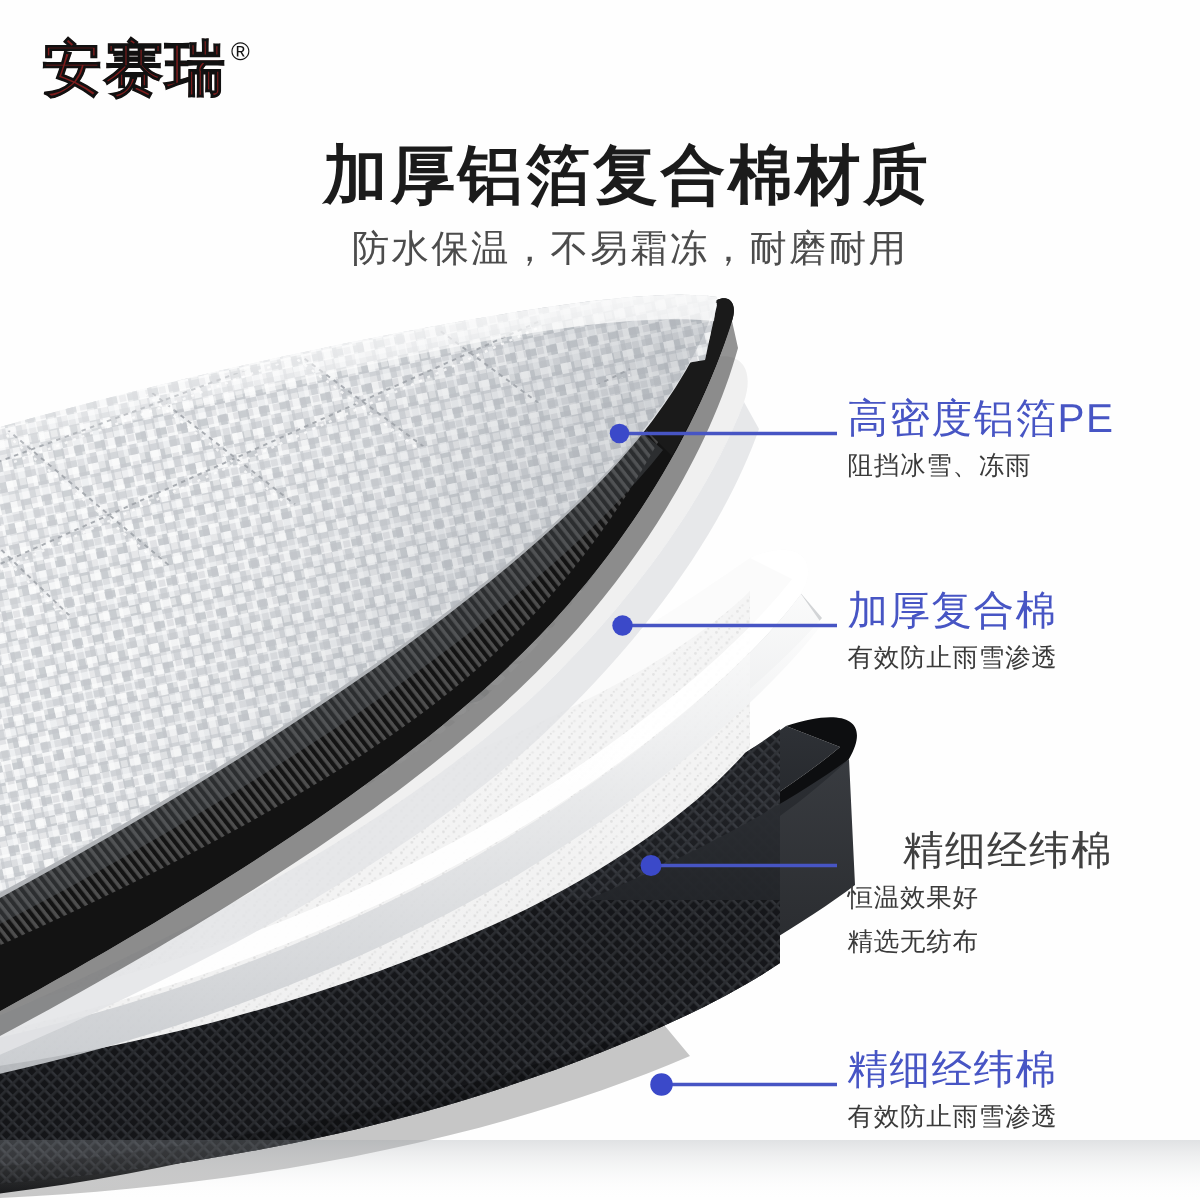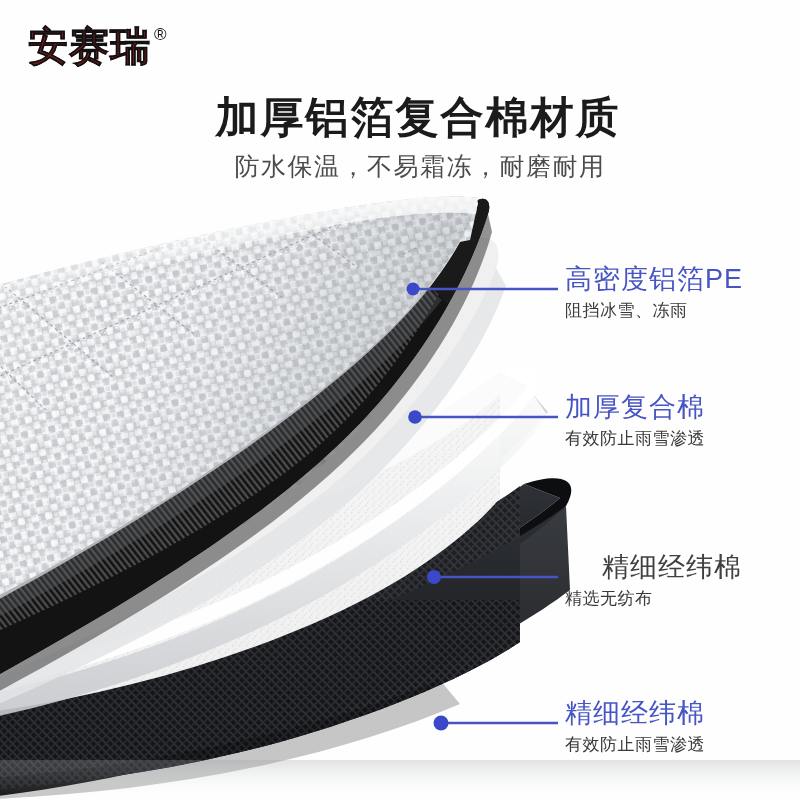--- a/index.html
+++ b/index.html
@@ -390,20 +390,21 @@
     <div class="c-desc">阻挡冰雪、冻雨</div>
   </div>
 
   <div class="callout" style="left:565px;top:390px;">
     <div class="c-title" style="color:#4755c4;">加厚复合棉</div>
     <div class="c-desc">有效防止雨雪渗透</div>
   </div>
 
   <div class="callout" style="left:565px;top:550px;">
     <div class="c-title" style="color:#404040;margin-left:37px;">精细经纬棉</div>
+    <div class="c-desc">恒温效果好</div>
     <div class="c-desc">精选无纺布</div>
   </div>
 
   <div class="callout" style="left:565px;top:696px;">
     <div class="c-title" style="color:#4755c4;">精细经纬棉</div>
     <div class="c-desc">有效防止雨雪渗透</div>
   </div>
 
 </div>
 

